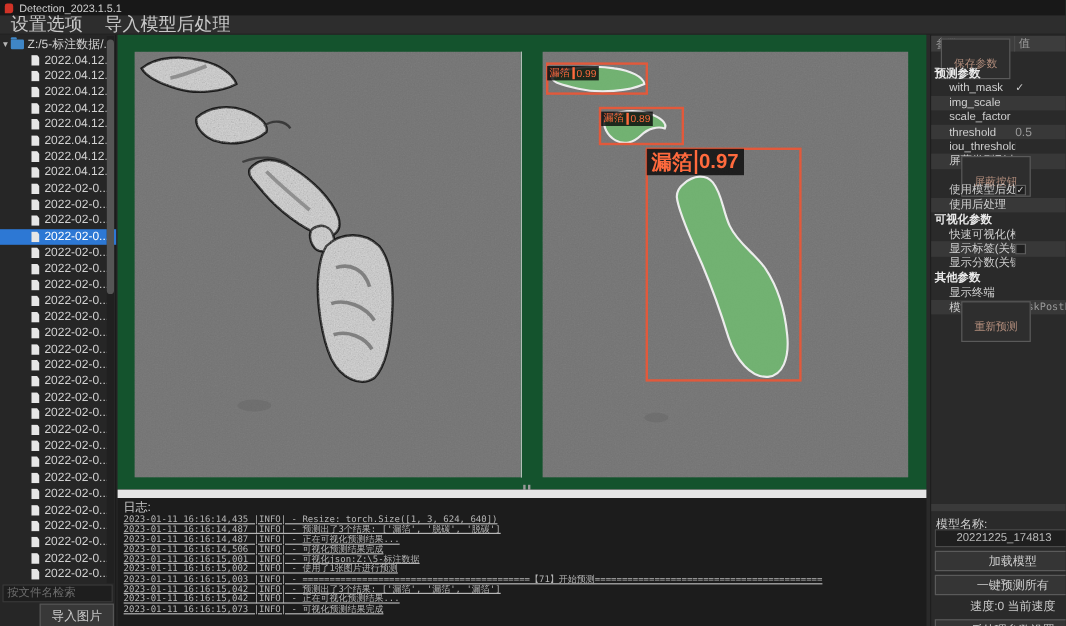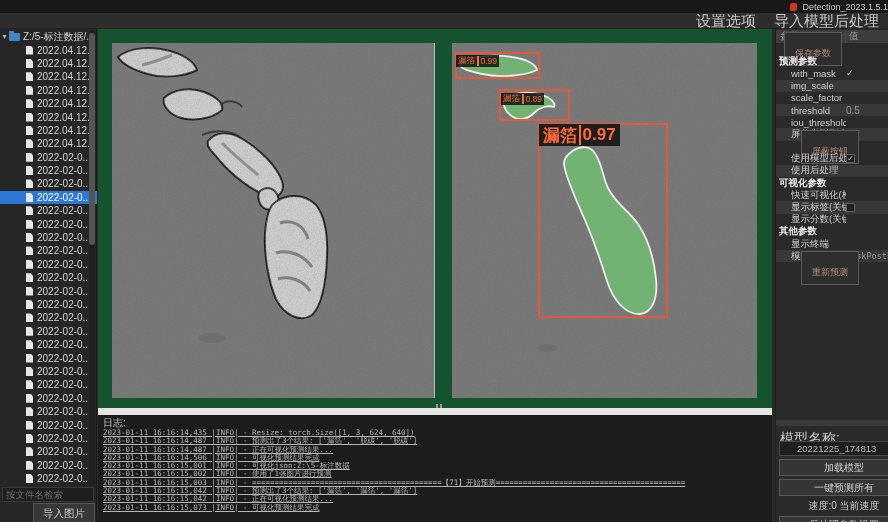--- a/index.html
+++ b/index.html
@@ -1,18 +1,18 @@
 <!DOCTYPE html>
 <html><head>
 <meta charset="utf-8">
 <style>
   * { margin:0; padding:0; box-sizing:border-box; }
   html,body { width:888px; height:522px; overflow:hidden; background:#2a2a2a;
     font-family:"Liberation Sans", sans-serif; color:#cfcfcf; }
-  .abs { position:absolute;justify-content:flex-end; }
+  .abs { position:absolute; }
   #app { position:relative; width:888px; height:522px; }
 
   
   #titlebar { left:0; top:0; width:888px; height:13px; background:#181818; display:flex; align-items:center; }
   #title-icon { width:7px; height:8px; background:#d13327; border-radius:2px 2px 2px 0; margin:0 5px 0 4px; }
   #title-text { font-size:9px; color:#cfcfcf; }
   #menubar { left:0; top:13px; width:888px; height:16px; background:#2d2d2d; display:flex; align-items:center; border-bottom:1px solid #222; }
   .menu-item { font-size:15px; color:#c8c8c8; padding:0 9px; height:16px; line-height:16px; }
 
   
@@ -72,21 +72,21 @@
   .p-row .val { font-size:10px; color:#9a9a9a; white-space:nowrap; overflow:hidden; }
   .p-row .val.mono { font-family:"DejaVu Sans Mono",monospace; font-size:8.5px; }
   .p-row .check { color:#cfcfcf; font-size:9px; }
   .p-box { width:9px; height:9px; background:#1f1f1f; border:1px solid #5f5f5f; display:flex; align-items:center;
     justify-content:center; font-size:8px; color:#cfcfcf; }
   .p-btn { margin-left:8px; height:11px; background:#2e2e2e; border:1px solid #5a5a5a; color:#b28d7c;
     font-size:9px; line-height:9px; padding:16px 10px; }
   .p-btn.inner { margin-left:25px; }
 
   #rp-divider { position:absolute; left:0; top:391px; width:134px; height:6px; background:#3a3a3a; }
-  #model-name-label { position:absolute; left:4px; top:401px; font-size:14px; color:#cccccc; }
+  #model-name-label { position:absolute; left:4px; top:401px; font-size:10px; color:#cccccc; }
   #model-name-field { position:absolute; left:3px; top:412px; width:130px; height:15px; background:#1f1f1f;
     border:1px solid #4a4a4a; font-size:9.5px; color:#b9b9b9; padding-left:17px; line-height:13px; white-space:nowrap; }
   .rp-btn { position:absolute; left:3px; width:130px; height:17px; background:#353535; border:1px solid #5a5a5a;
     color:#cfcfcf; font-size:10px; }
   #load-model-btn { top:430px; }
   #predict-all-btn { top:450px; }
   #speed-label { position:absolute; left:3px; top:470px; width:130px; height:14px; font-size:10px; color:#cccccc;
     text-align:center; line-height:14px; white-space:nowrap; }
   #postproc-btn { top:487px; }
 </style>

